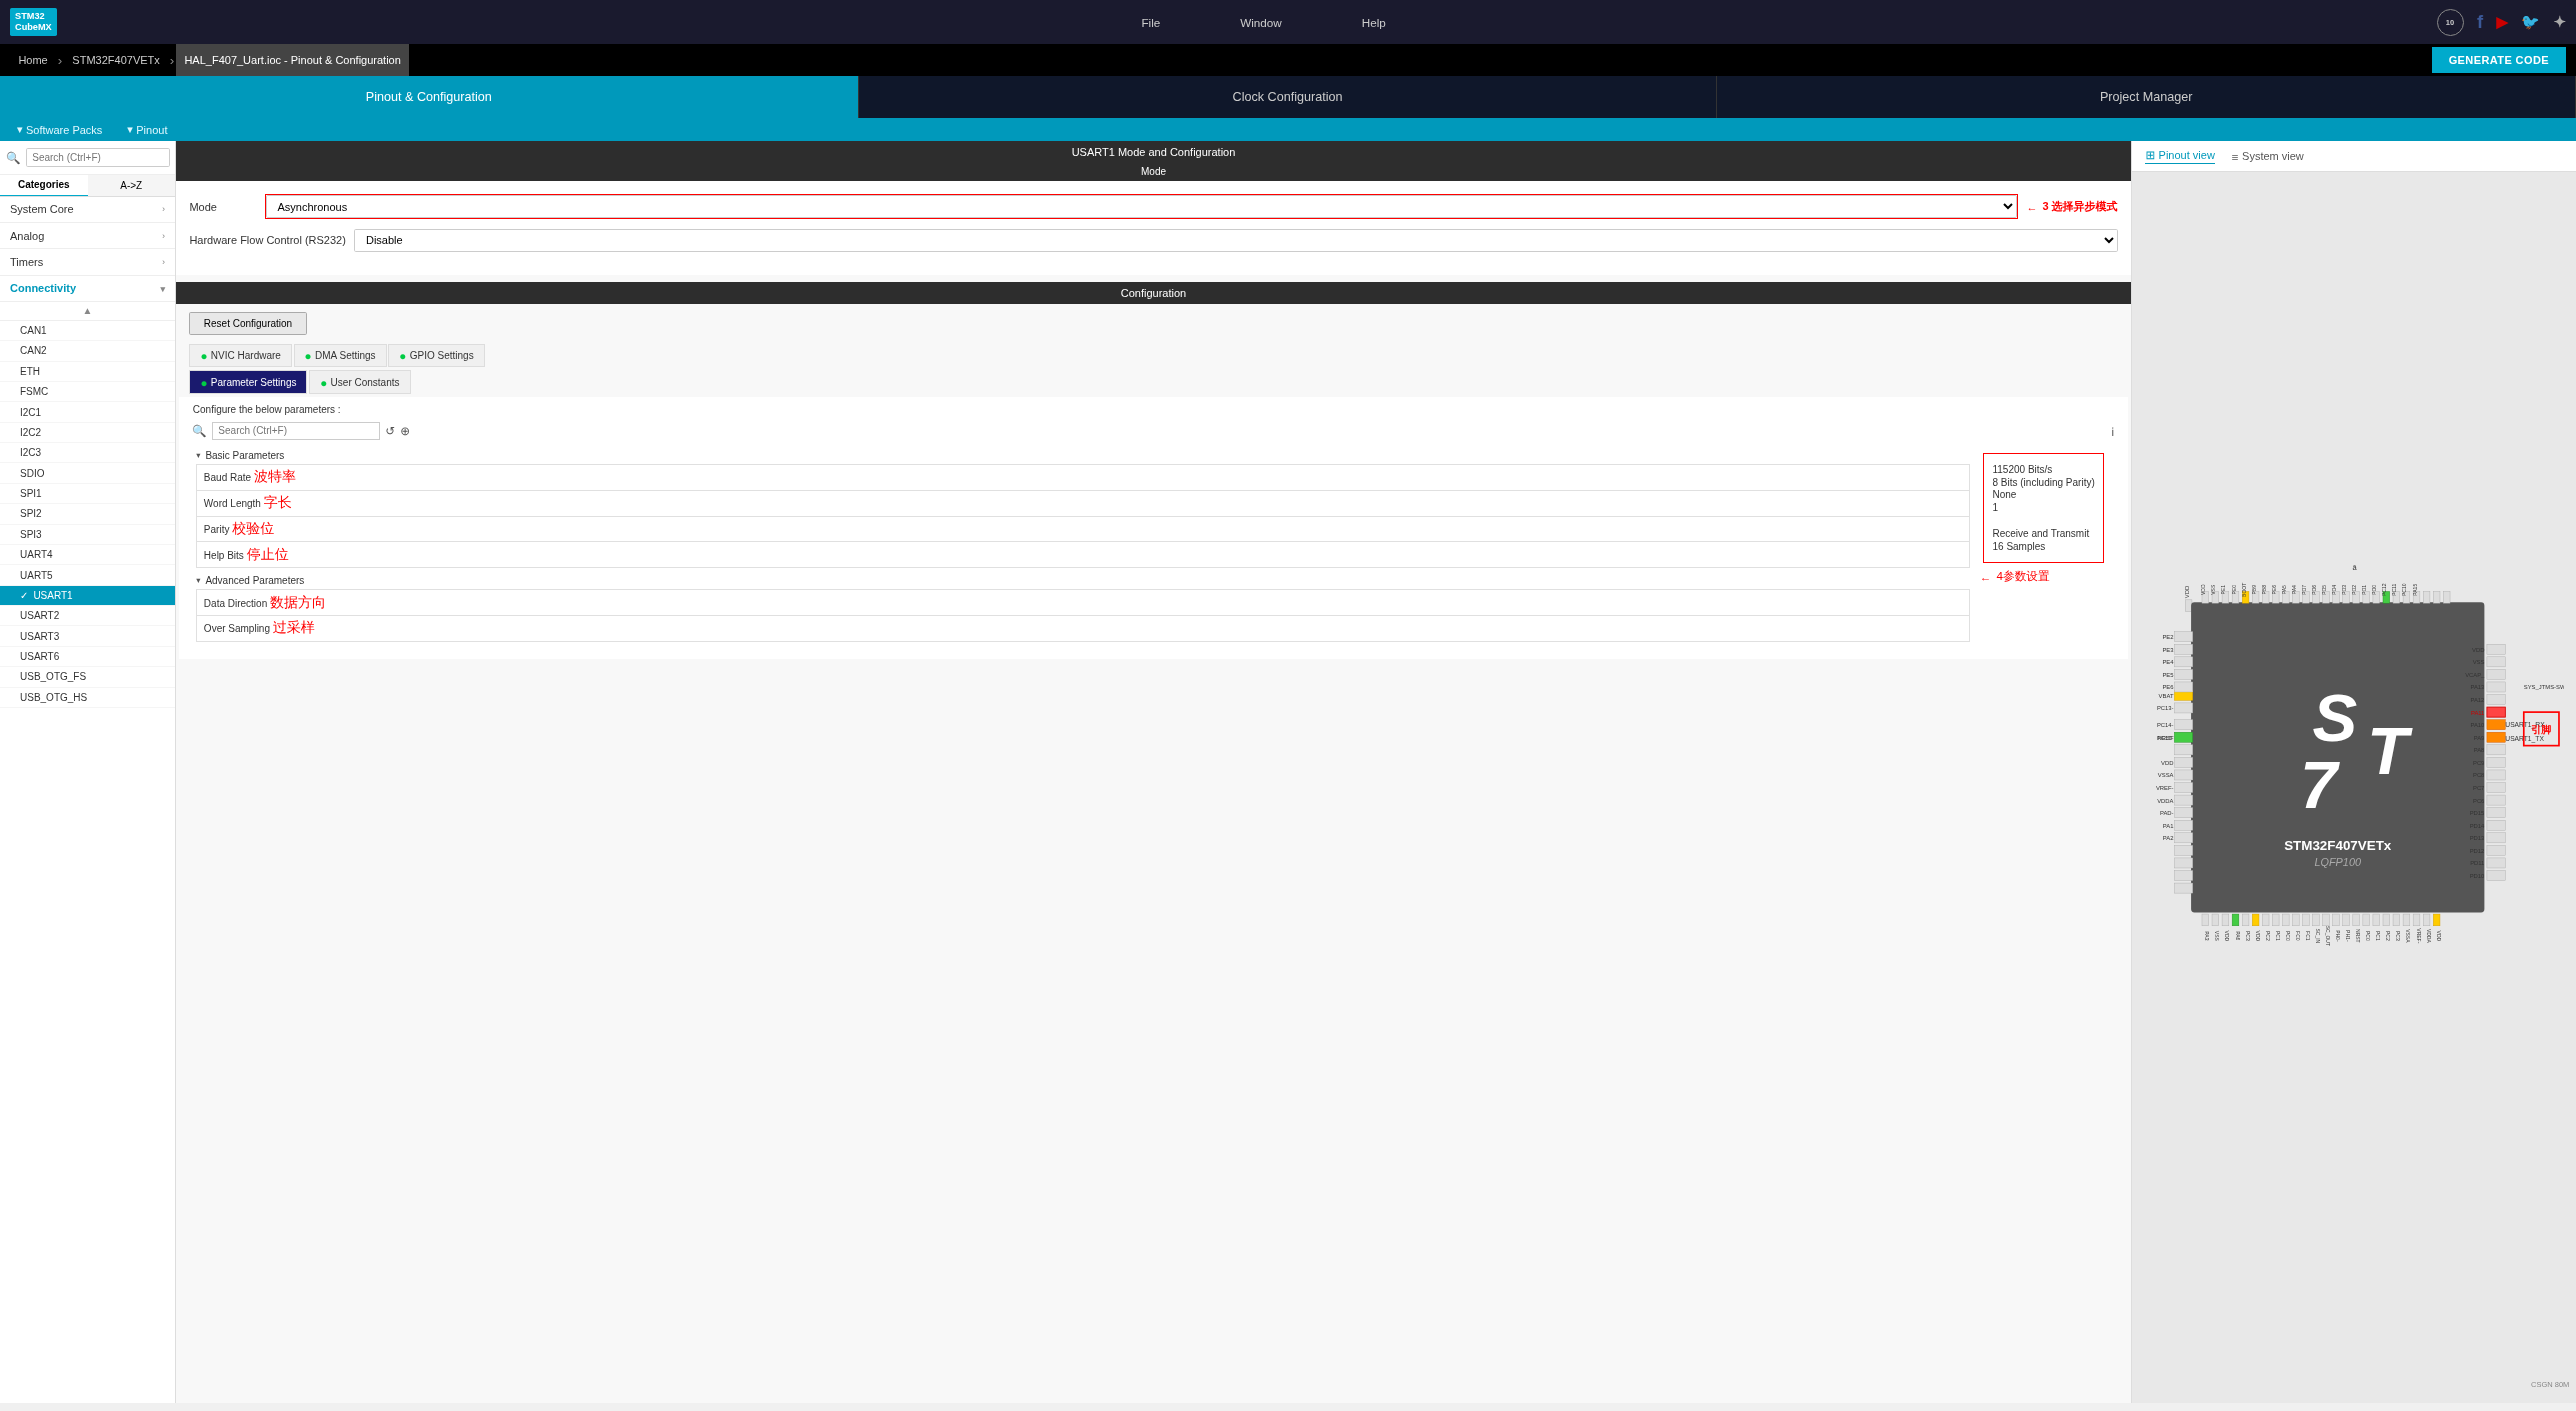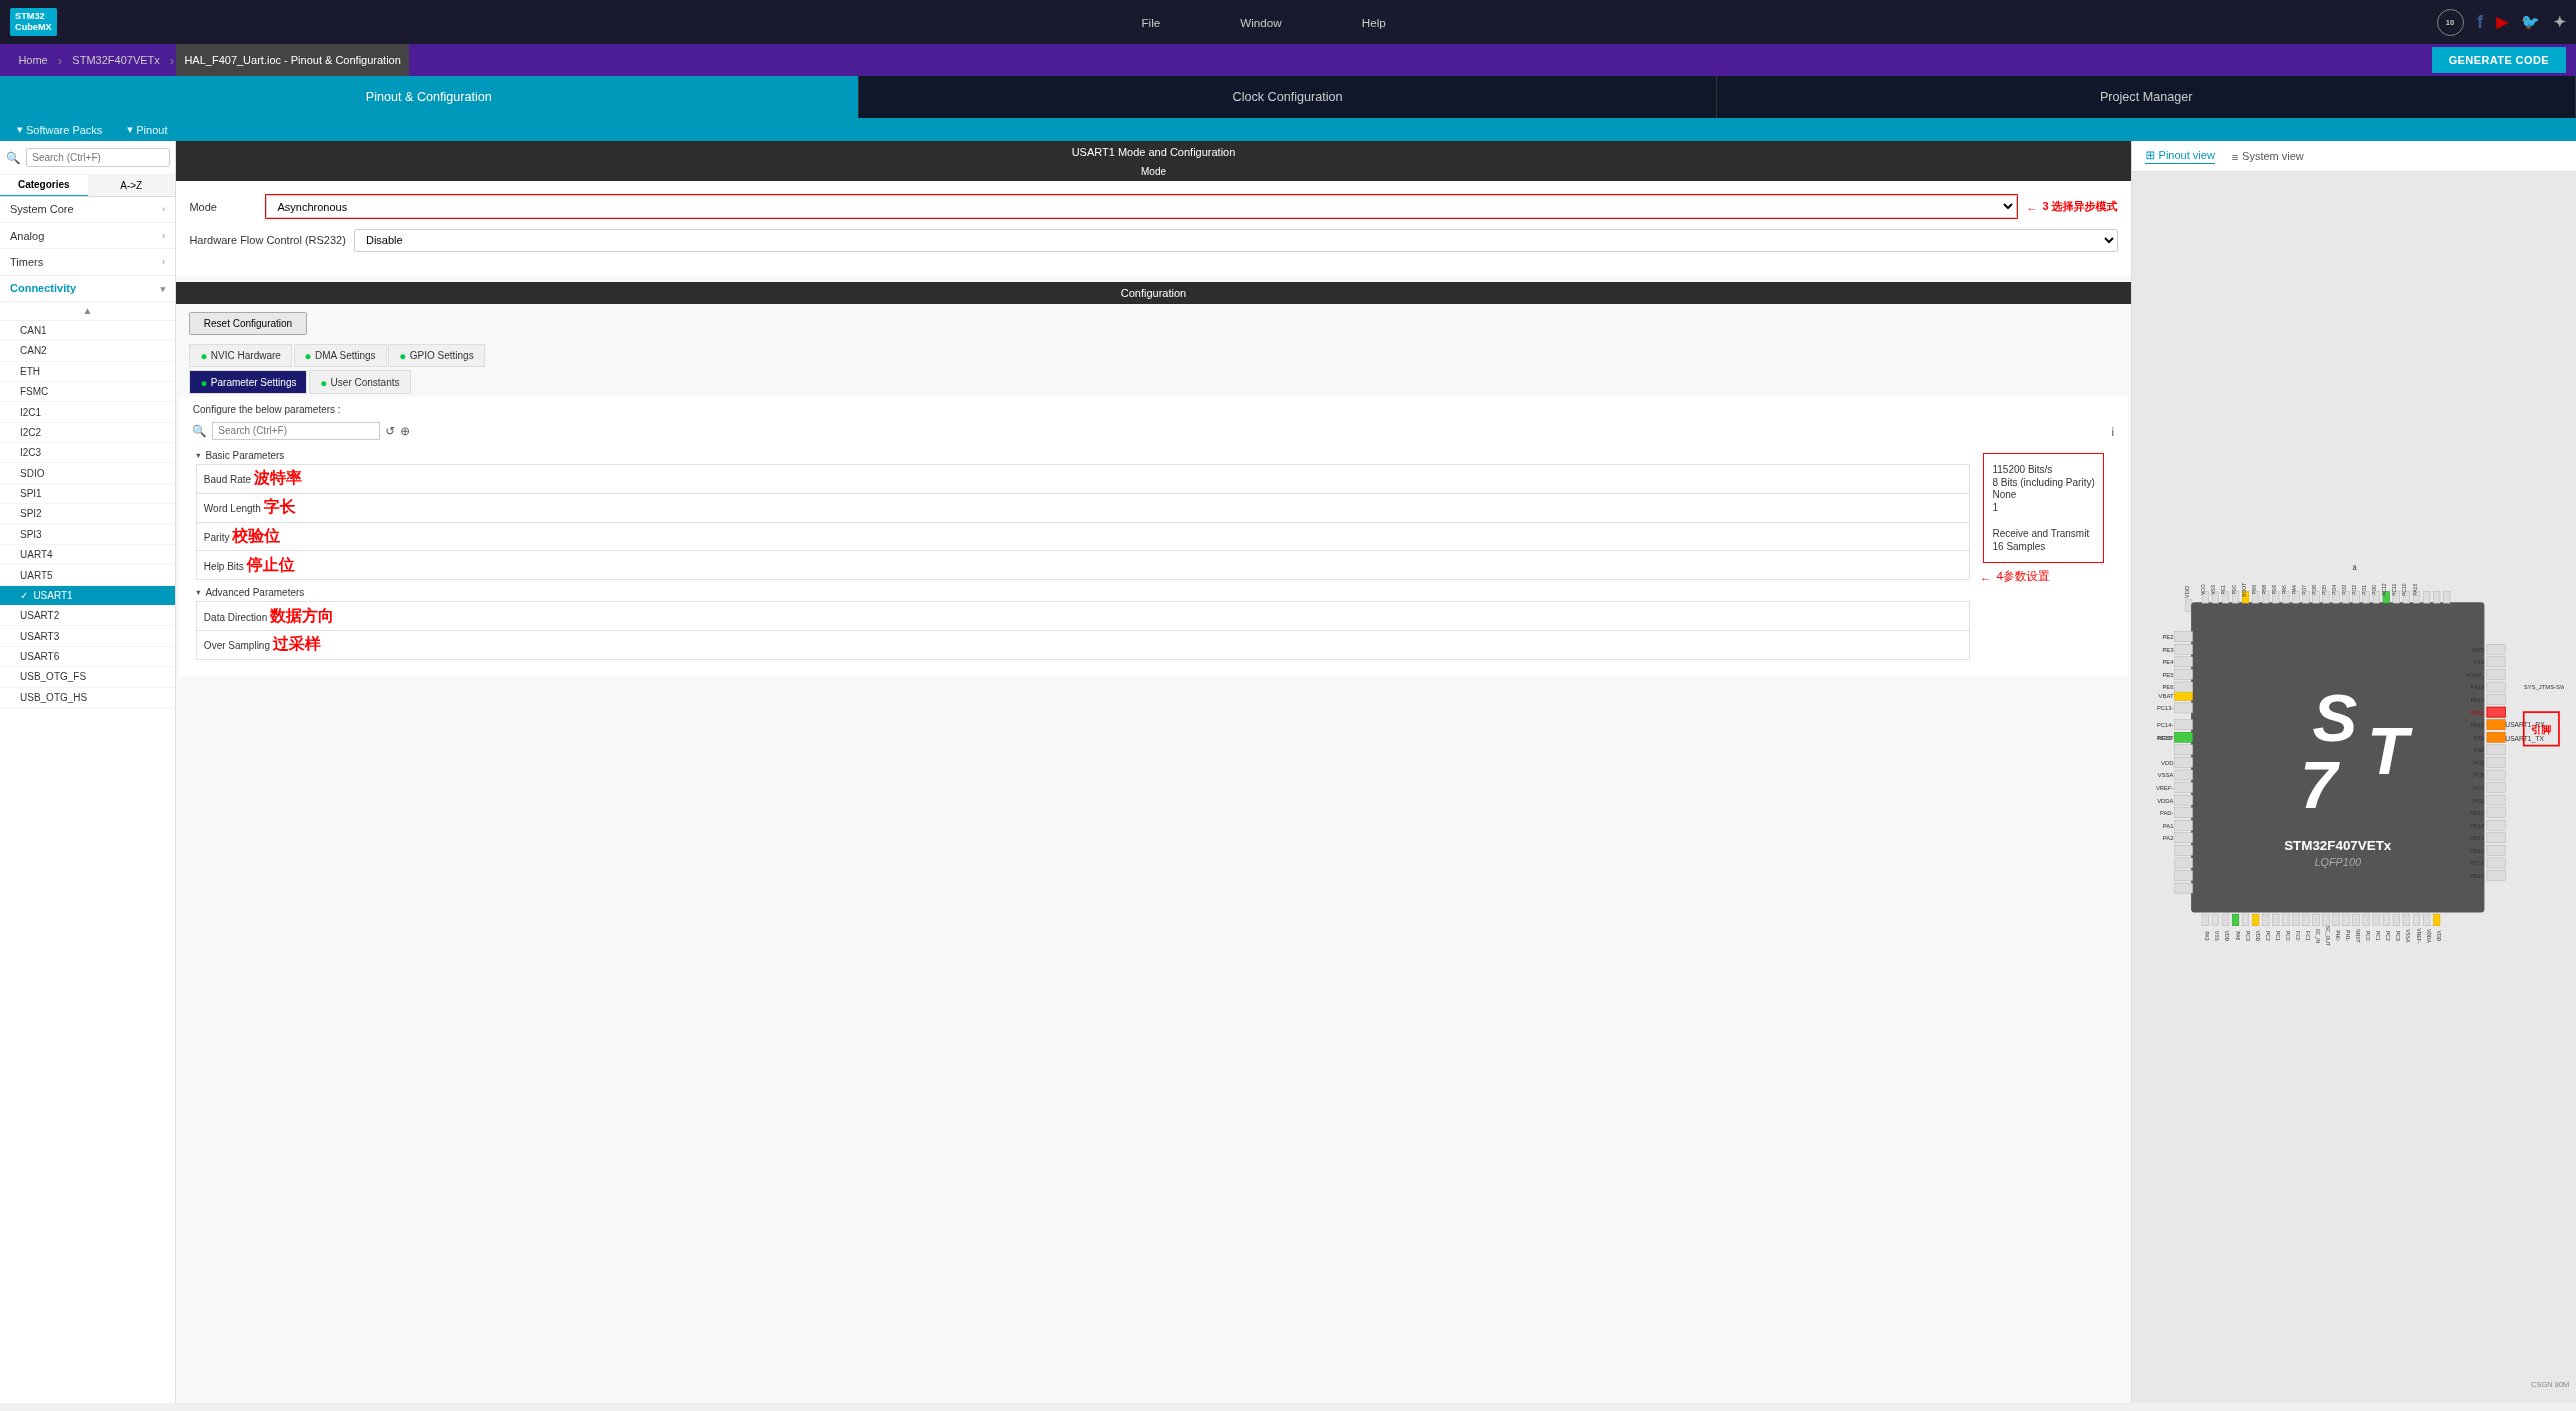--- a/index.html
+++ b/index.html
@@ -53,21 +53,21 @@
       color: #aaa; font-size: 9.2px;
     }
     .social-icon {
       color: #aaa;
       font-size: 15px;
       font-weight: bold;
     }
 
     
     .breadcrumb {
-      background: #4c1d95;
+      background: #000000;
       display: flex;
       align-items: center;
       padding: 0 10px;
       height: 32px;
     }
     .breadcrumb-item {
       color: #ccc;
       font-size: 11px;
       padding: 0 8.4px;
       height: 32px;
@@ -381,21 +381,21 @@
       width: 100%;
       border-collapse: collapse;
       font-size: 10px;
     }
     .params-table td {
       padding: 3.4px 6.7px;
       border: 0.8px solid #e0e0e0;
       vertical-align: top;
     }
     .param-name { color: #333; font-weight: normal; }
-    .param-chinese { color: red; font-size: 16px; font-weight: bold; }
+    .param-chinese { color: red; font-size: 14px; }
 
     
     .annotation-box {
       border: 1.7px solid red;
       margin: 6.7px;
       padding: 8.4px;
       background: white;
       font-size: 10px;
       color: #333;
     }

